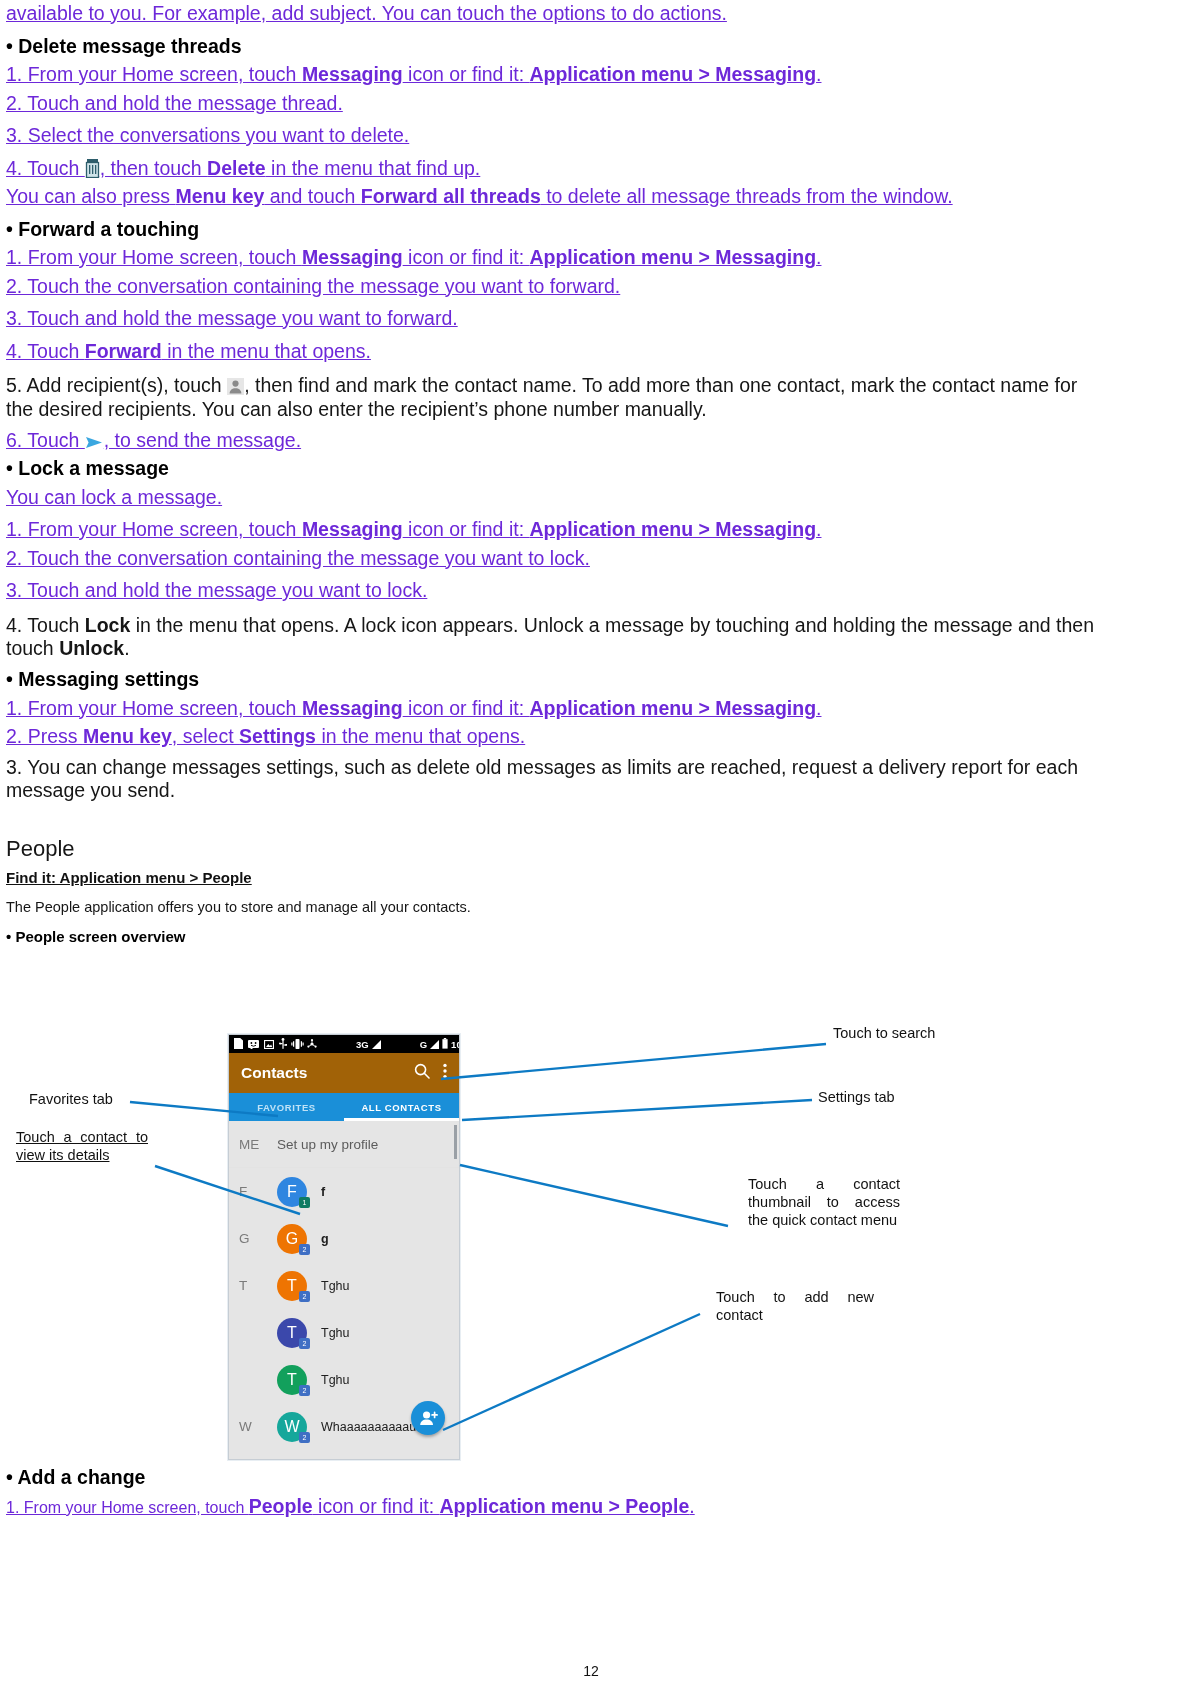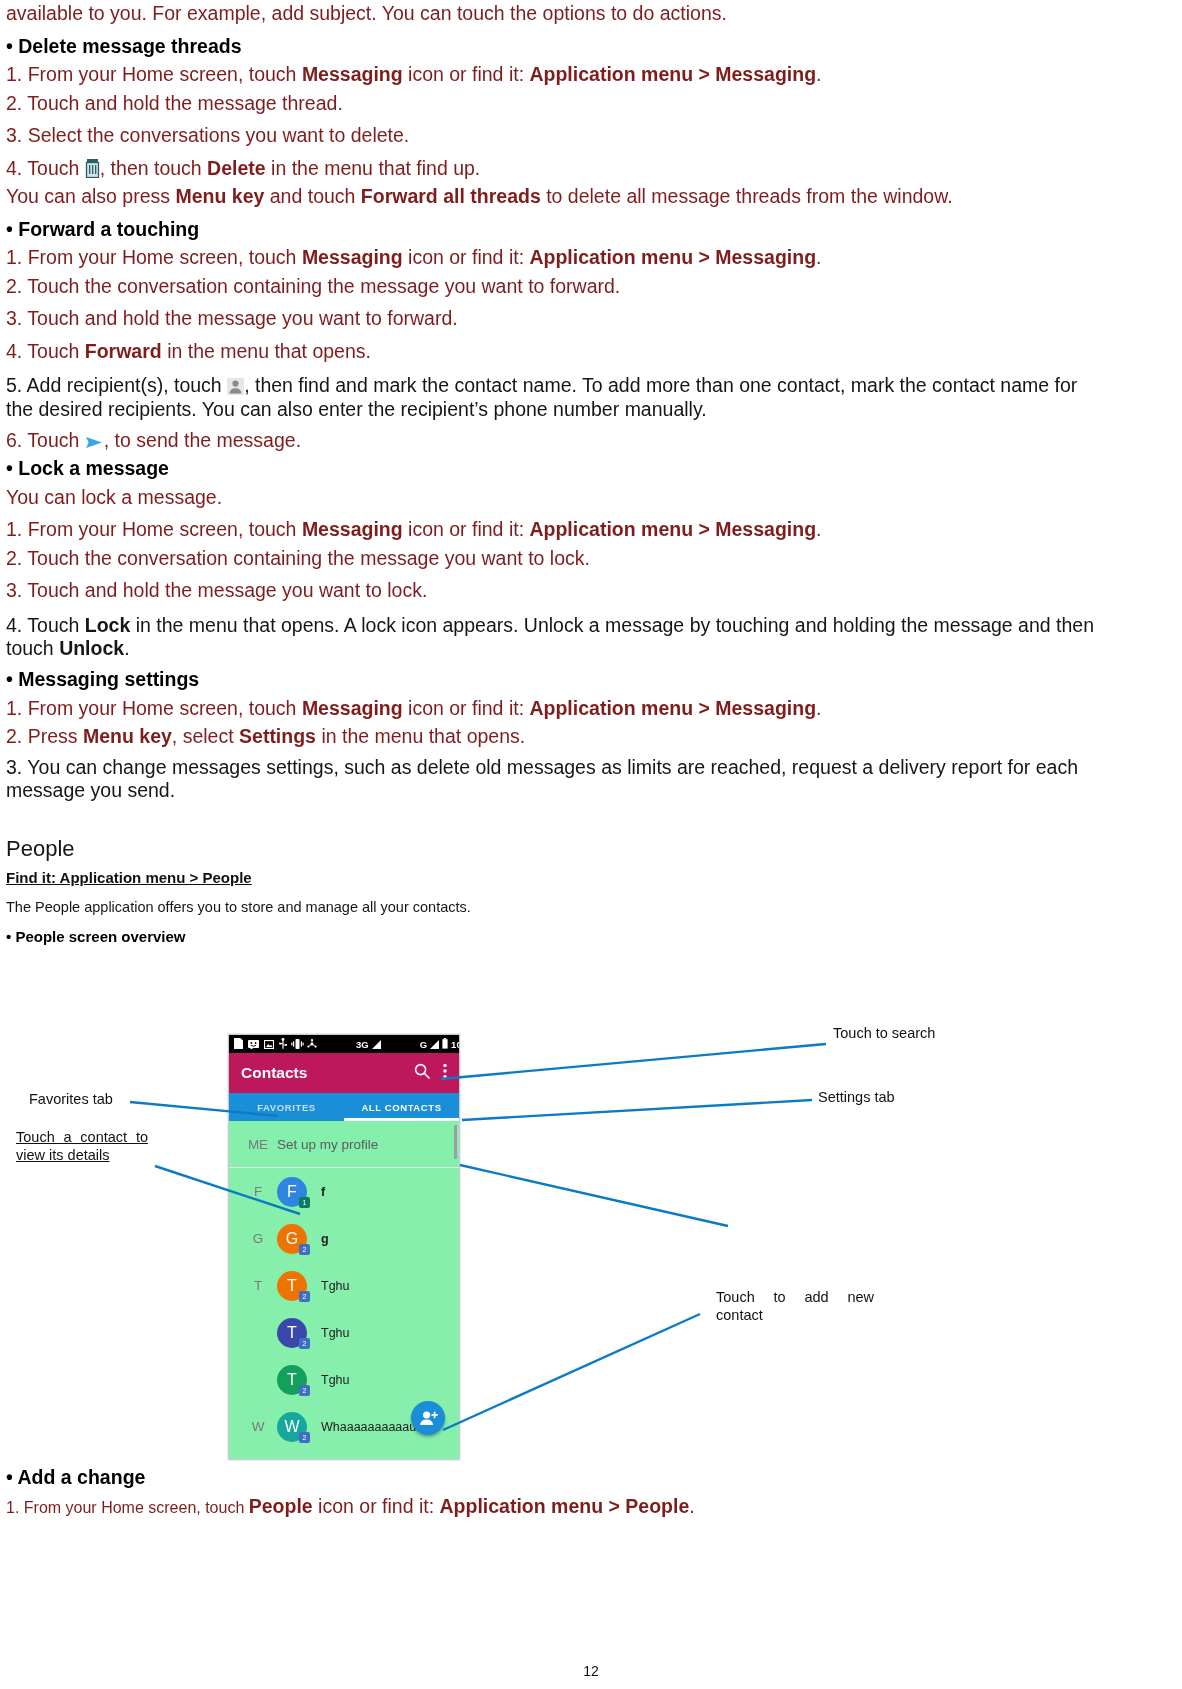--- a/index.html
+++ b/index.html
@@ -9,22 +9,23 @@
     font-family: "Liberation Sans", sans-serif;
     color: #000000;
     overflow: hidden;
   }
   .page { position: relative; width: 1182px; height: 1689px; padding: 0 6px; }
 
   
   .line {
     font-size: 19.5px;
     line-height: 1.0;
-    color: #7f1d1d;
+    color: #6d28d9;
     white-space: nowrap;
+    text-decoration: underline;
   }
   .para { font-size: 19.5px; line-height: 1.22; color: #161616; }
   .b { font-weight: bold; }
   .bullet-head {
     font-size: 19.5px; font-weight: bold; line-height: 1.0;
   }
   .gap-s { height: 9px; }
   .gap-m { height: 13px; }
   .gap-xl { height: 34px; }
 
@@ -55,41 +56,41 @@
   .statusbar {
     height: 18px; background: #000000; display: flex; align-items: center;
     padding: 0 5px; gap: 4px;
   }
   .sb-left { display: flex; align-items: center; gap: 5px; }
   .sb-right { display: flex; align-items: center; gap: 3px; margin-left: auto; }
   .sb-time { color: #fff; font-size: 9.5px; font-weight: bold; letter-spacing: .2px; }
   .sb-txt { color: #fff; font-size: 9.5px; font-weight: bold; margin-left: 36px; }
 
   .appbar {
-    height: 40px; background: #be185d; display: flex; align-items: center;
+    height: 40px; background: #a16207; display: flex; align-items: center;
     padding: 0 12px;
   }
   .appbar-title { color: #ffffff; font-size: 15.5px; font-weight: bold; }
   .appbar-actions { margin-left: auto; display: flex; align-items: center; gap: 13px; }
 
   .tabs {
     height: 28px; background: #1a8fd8; display: flex; align-items: stretch;
   }
   .tab {
     flex: 1; display: flex; align-items: center; justify-content: center;
     color: #bfe2f7; font-size: 9.5px; font-weight: bold; letter-spacing: .6px;
     position: relative;
   }
   .tab.active { color: #ffffff; }
   .tab.active::after {
     content: ""; position: absolute; left: 0; right: 0; bottom: 0;
     height: 3px; background: #ffffff;
   }
 
-  .list { background: #86efac; height: 340px; position: relative; text-align: center; }
+  .list { background: #e5e5e5; height: 340px; position: relative; }
   .row {
     display: flex; align-items: center; height: 47px; padding-left: 10px;
   }
   .row .idx {
     width: 38px; font-size: 13.5px; color: #7a7a7a; font-weight: normal;
   }
   .row .me-label { width: 38px; font-size: 13.5px; color: #7a7a7a; }
   .row .me-text { font-size: 13.5px; color: #5c5c5c; }
   .av {
     width: 30px; height: 30px; border-radius: 50%;
@@ -402,20 +403,21 @@
 
     <line x1="460" y1="1165" x2="728" y2="1226" stroke="#0d7ac4" stroke-width="2.4"></line>
 
     <line x1="443" y1="1430" x2="700" y2="1314" stroke="#0d7ac4" stroke-width="2.4"></line>
   </svg>
 
   <div class="callout" style="left:833px; top:1024px; width:200px;">Touch to search</div>
   <div class="callout" style="left:818px; top:1088px; width:200px;">Settings tab</div>
   <div class="callout" style="left:29px; top:1090px; width:180px;">Favorites tab</div>
   <div class="callout just" style="left:16px; top:1128px; width:132px;text-decoration:underline;">Touch a contact to view its details</div>
+  <div class="callout just" style="left:748px; top:1175px; width:152px;">Touch a contact thumbnail to access the quick contact menu</div>
   <div class="callout just" style="left:716px; top:1288px; width:158px;">Touch to add new contact</div>
 
   <div style="position:absolute;left:6px;top:1468px;width:1100px;">
     <div class="bullet-head">
       • <span>Add a change</span>
     </div>
     <div class="gap-s"></div>
     <div class="line">
       <span style="font-size:16px">1. From your Home screen, touch </span><span class="b">People</span><span> icon or find it: </span><span class="b">Application menu &gt; People</span><span>.</span>
     </div>

